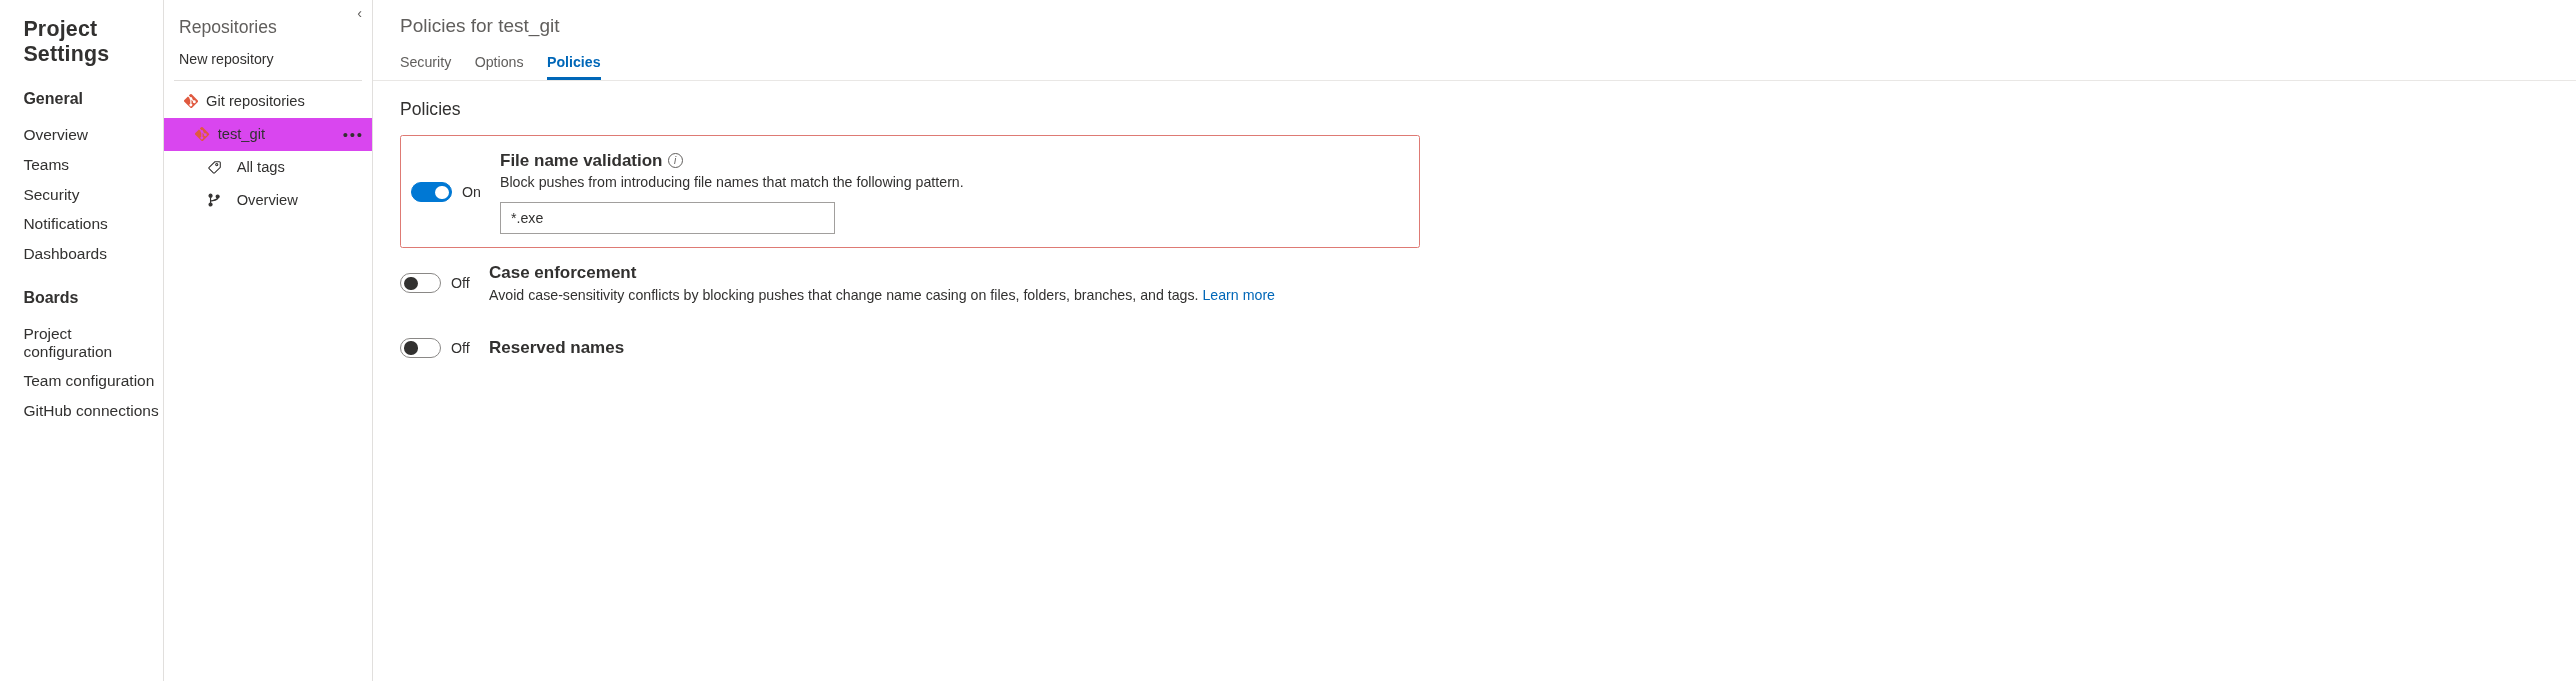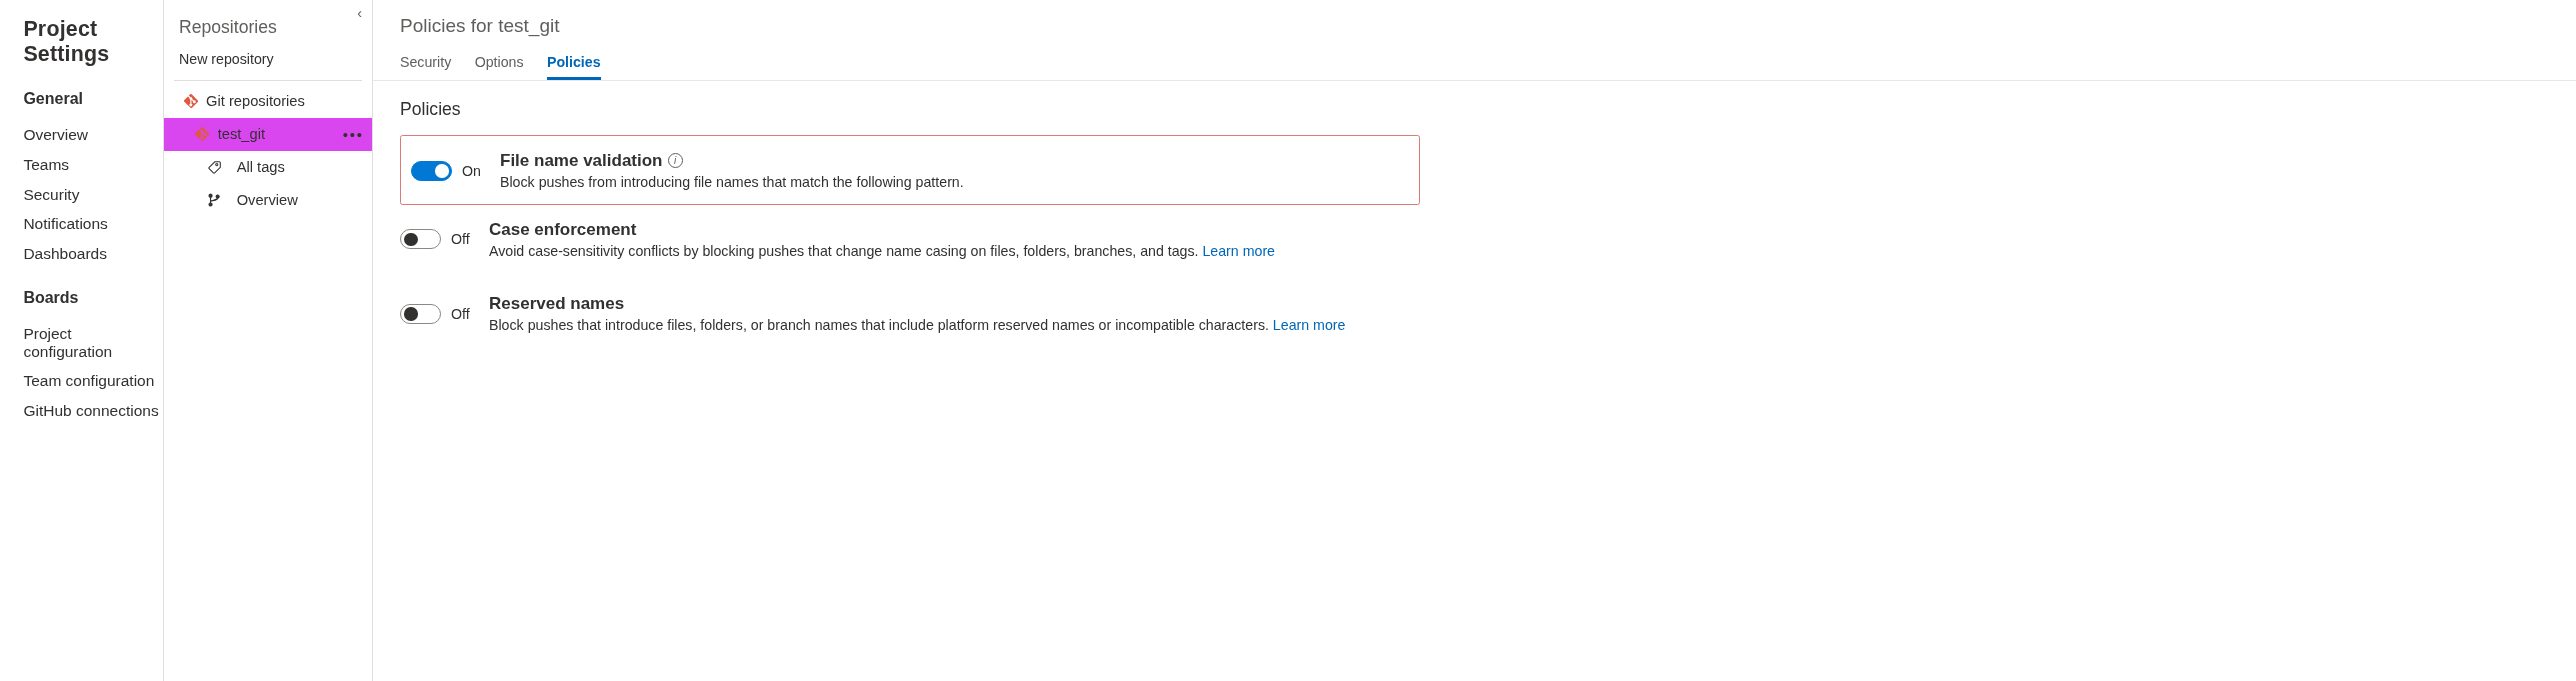--- a/index.html
+++ b/index.html
@@ -151,20 +151,21 @@
             <div class="knob"></div>
           </div>
         <span class="toggle-label">On</span>
       </div>
       <div class="policy-body">
         <div class="policy-title-row">
           <span class="policy-title">File name validation</span>
           <span class="info-icon">i</span>
         </div>
         <div class="policy-desc">Block pushes from introducing file names that match the following pattern.</div>
+        <input class="policy-input" type="text" value="*.exe" style="">
       </div>
     </div>
 
     <div class="policy-card">
       <div class="toggle-wrap">
         <div class="toggle">
             <div class="knob"></div>
           </div>
         <span class="toggle-label">Off</span>
       </div>
@@ -182,21 +183,18 @@
       <div class="toggle-wrap">
         <div class="toggle">
             <div class="knob"></div>
           </div>
         <span class="toggle-label">Off</span>
       </div>
       <div class="policy-body">
         <div class="policy-title-row">
           <span class="policy-title">Reserved names</span>
         </div>
-        <div class="policy-desc">
-          <span>Block pushes that introduce files, folders, or branch names that include platform reserved names or incompatible characters. </span><span class="learn-link">Learn more</span>
-        </div>
       </div>
     </div>
 
   </div>
 </main>
 
 
 </body></html>

